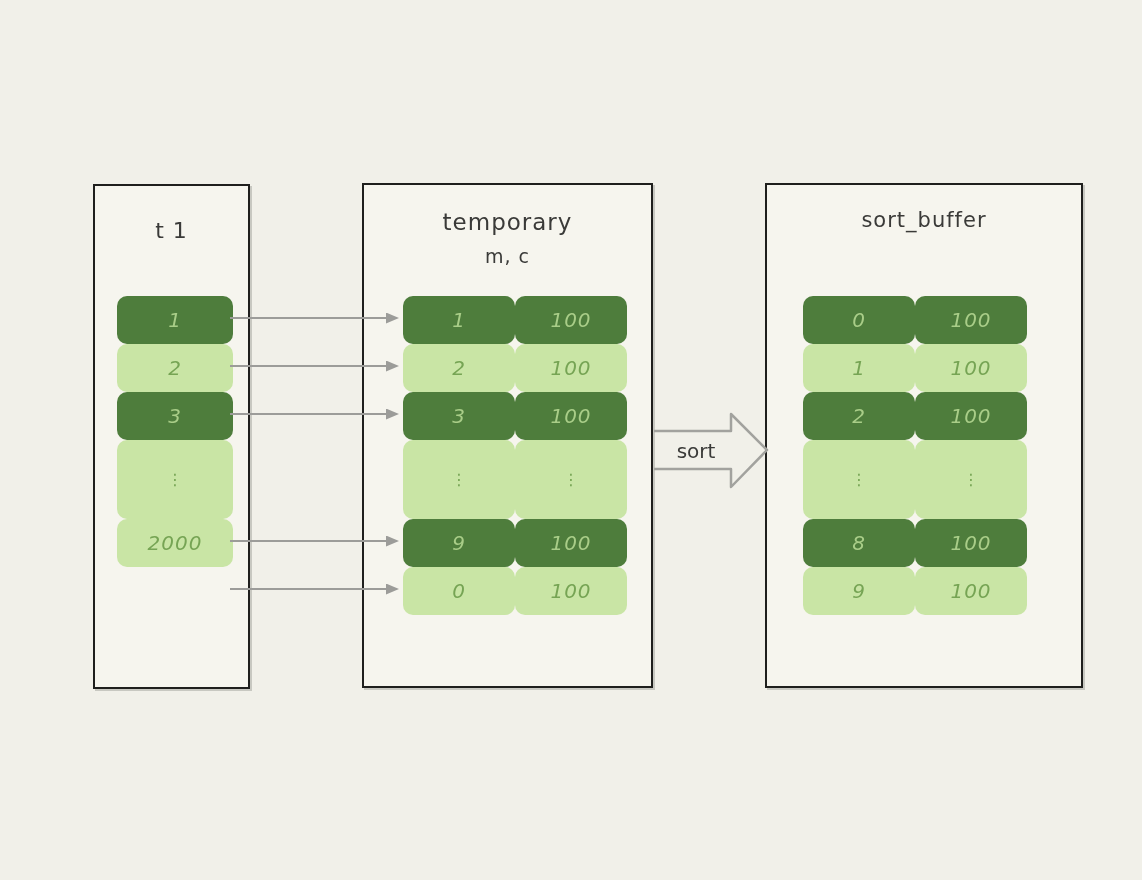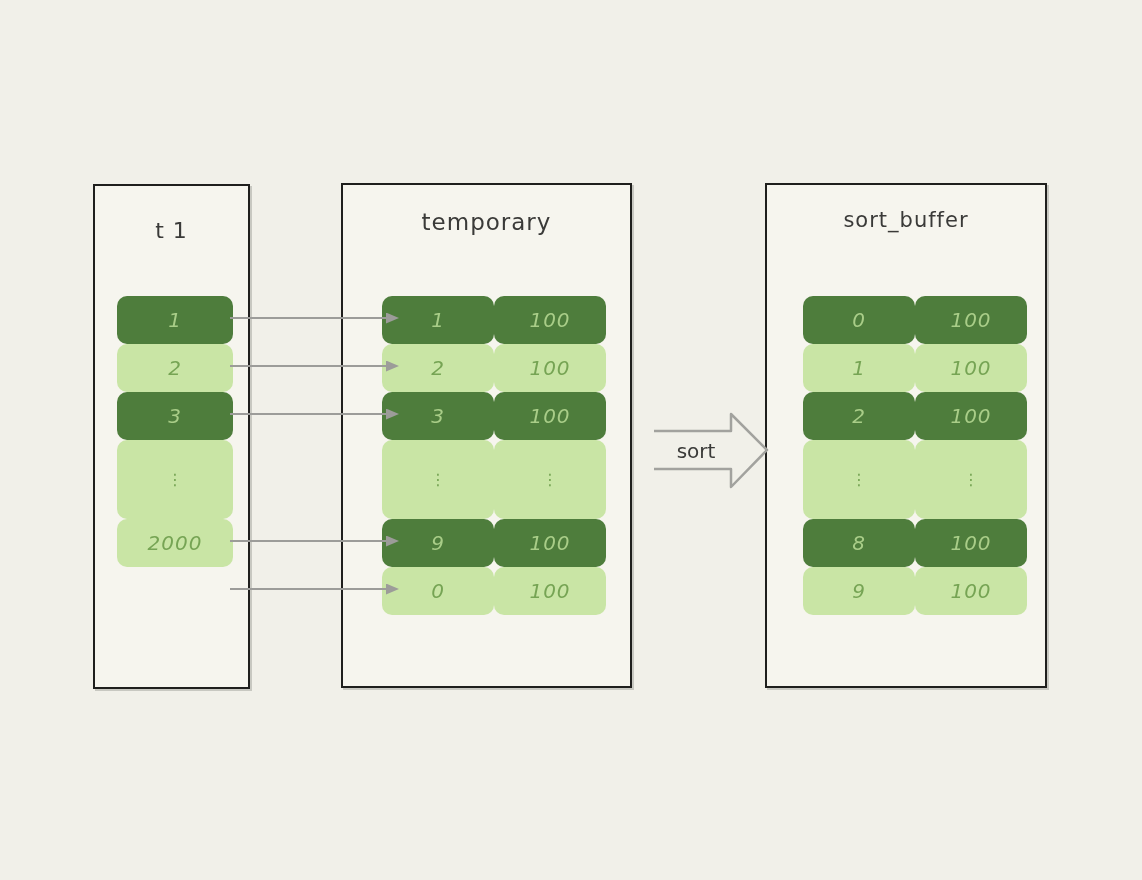--- a/index.html
+++ b/index.html
@@ -27,22 +27,22 @@
     overflow:hidden;
   }
   .panel{
     position:absolute;
     background:var(--panel-bg);
     border:2px solid var(--panel-border);
     box-shadow:2px 2px 0 rgba(150,150,145,0.45);
     box-sizing:border-box;
   }
   #panel-t1{left:93px;top:180px;width:157px;height:505px;}
-  #panel-temporary{left:341px;top:179px;width:291px;height:505px;}
-  #panel-sort-buffer{left:765px;top:179px;width:282px;height:505px;}
+  #panel-temporary{left:362px;top:179px;width:291px;height:505px;}
+  #panel-sort-buffer{left:765px;top:179px;width:318px;height:505px;}
   .panel-title{
     position:absolute;left:0;right:0;
     text-align:center;
     color:var(--title-text);
     letter-spacing:1px;
   }
   #panel-t1 .panel-title{top:32px;font-size:22px;}
   #panel-temporary .panel-title.main{top:24px;font-size:23px;}
   #panel-temporary .panel-title.sub{top:60px;font-size:19px;}
   #panel-sort-buffer .panel-title{top:23px;font-size:21px;}
@@ -105,20 +105,21 @@
           <div class="cell dots">⋮</div>
         </div>
       <div class="row light">
           <div class="cell">2000</div>
         </div>
     </div>
   </div>
 
   <div class="panel" id="panel-temporary">
     <div class="panel-title main">temporary</div>
+    <div class="panel-title sub">m, c</div>
     <div class="rows">
       <div class="row dark">
         <div class="cell">1</div>
         <div class="cell">100</div>
       </div>
       <div class="row light">
         <div class="cell">2</div>
         <div class="cell">100</div>
       </div>
       <div class="row dark">

